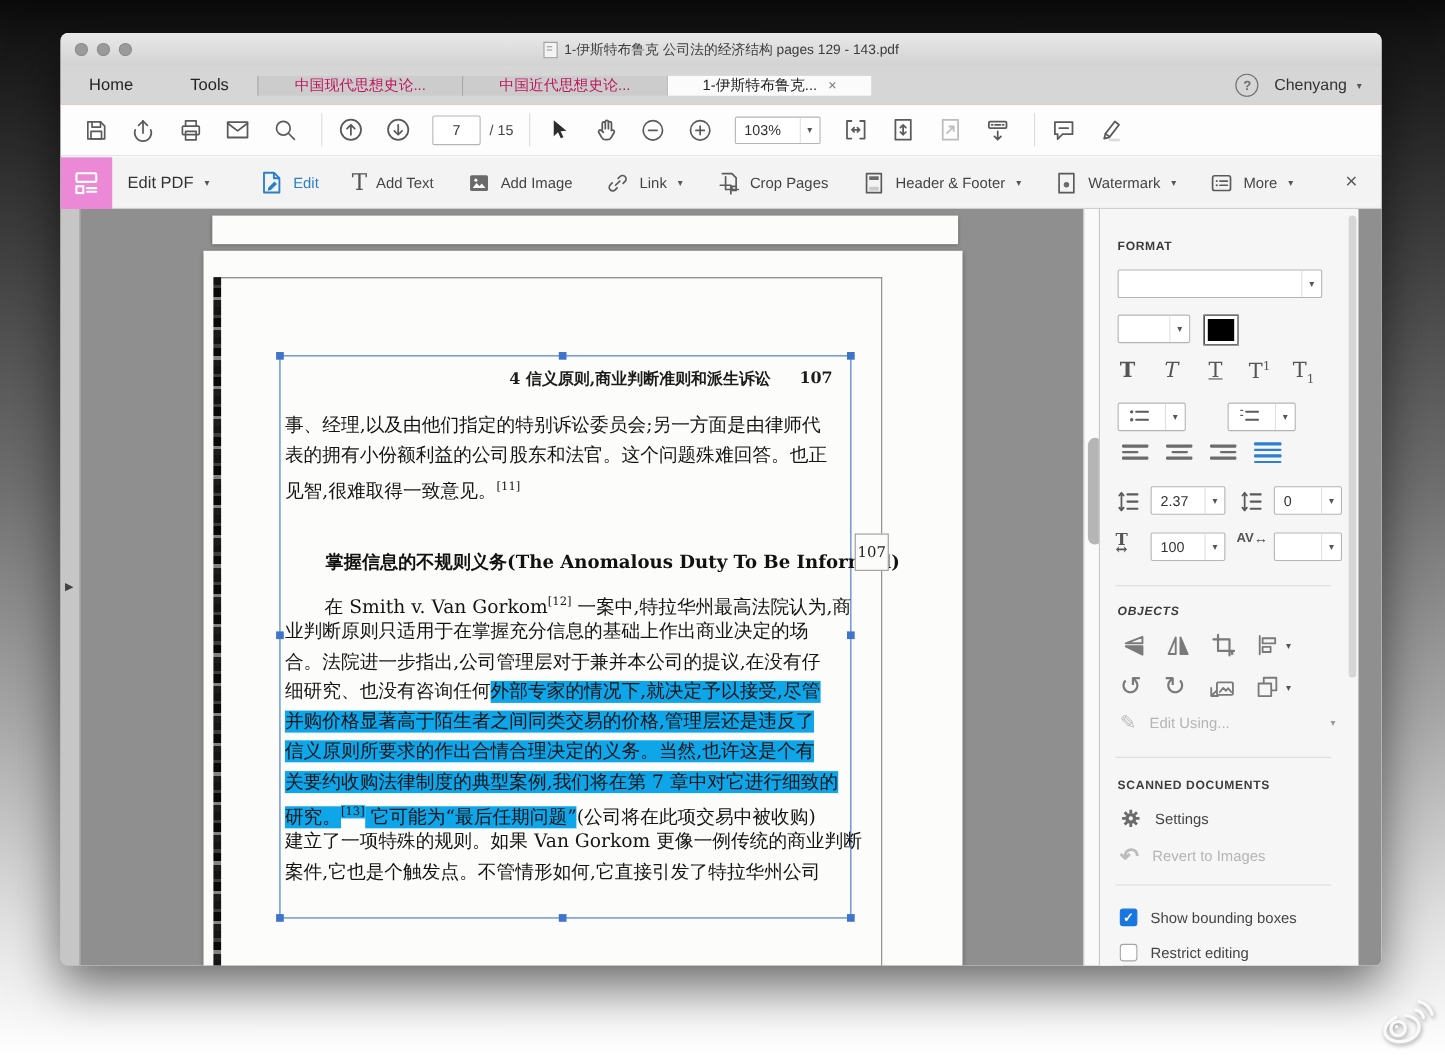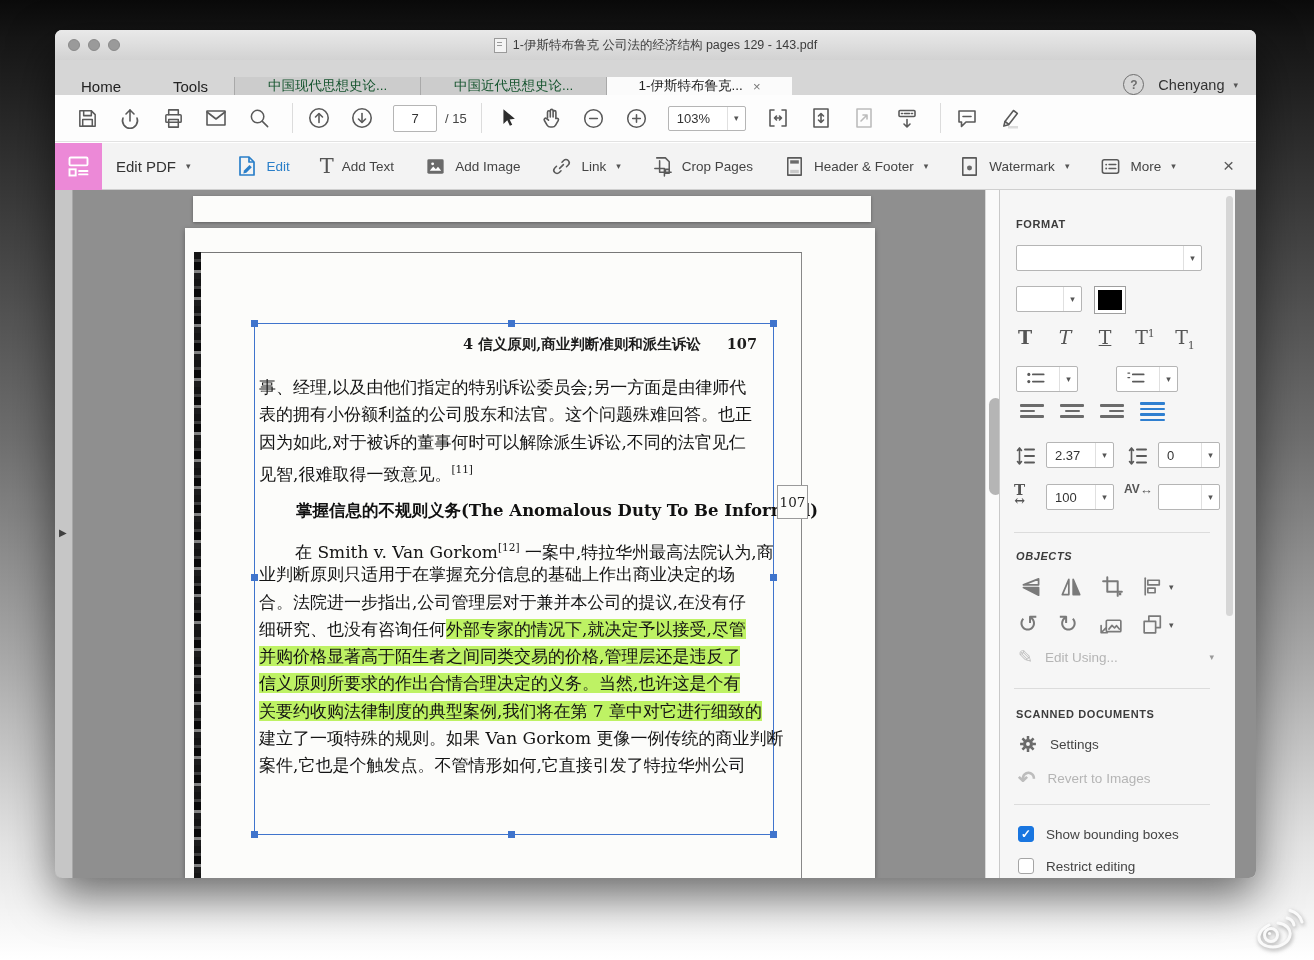--- a/index.html
+++ b/index.html
@@ -11,23 +11,23 @@
        box-shadow:0 18px 45px rgba(0,0,0,.55);overflow:hidden;background:#fff;}
   
   #titlebar{position:absolute;left:0;top:0;width:100%;height:30px;
             background:linear-gradient(#e9e9e9,#d2d2d2);border-bottom:1px solid #b3b3b3;}
   .tl{position:absolute;top:9px;width:12px;height:12px;border-radius:50%;background:#9a9a9a;border:1px solid #8a8a8a;box-sizing:border-box;}
   #title-center{position:absolute;left:0;right:0;top:0;height:30px;display:flex;align-items:center;justify-content:center;gap:6px;
                 font-size:12.5px;color:#3c3c3c;}
   .doc-mini-icon{width:11px;height:13px;background:#f4f4f4;border:1px solid #9a9a9a;position:relative;}
   .doc-mini-icon:after{content:"";position:absolute;left:2px;top:3px;width:5px;height:1px;background:#9a9a9a;box-shadow:0 3px 0 #9a9a9a;}
   
-  #tabbar{position:absolute;left:0;top:30px;width:100%;height:35px;background:#d6d6d6;border-bottom:2px solid #ef4444;display:flex;align-items:flex-end;}
+  #tabbar{position:absolute;left:0;top:30px;width:100%;height:35px;background:#d6d6d6;border-bottom:2px solid #ef4444;display:flex;align-items:center;}
   .menu-tab{display:flex;align-items:center;padding:0 26px;font-size:15px;color:#222;}
-  .doc-tab{display:flex;align-items:center;justify-content:center;gap:10px;width:185px;font-size:13.5px;color:#14532d;
+  .doc-tab{display:flex;align-items:center;justify-content:center;gap:10px;width:185px;font-size:13.5px;color:#be185d;
            background:#cccccc;border-left:1px solid #a9a9a9;}
   .doc-tab:last-of-type{border-right:1px solid #a9a9a9;}
   .doc-tab.active{background:#fbfbfb;border-left:1px solid #a9a9a9;color:#222;}
   .tab-close{font-size:13px;color:#777;line-height:1;}
   #tabbar-right{margin-left:auto;display:flex;align-items:center;gap:14px;padding-right:18px;}
   .help-circle{width:19px;height:19px;border-radius:50%;border:1.5px solid #6e6e6e;color:#6e6e6e;display:flex;align-items:center;justify-content:center;font-size:12px;font-weight:bold;}
   #user-menu{display:flex;align-items:center;gap:9px;font-size:14.5px;color:#333;}
   .caret{font-size:9px;color:#555;}
   
   #toolbar{position:absolute;left:0;top:65px;width:100%;height:47px;background:#fdfdfd;border-bottom:1px solid #e2e2e2;
@@ -67,21 +67,21 @@
   #textblock{position:absolute;left:69px;top:95px;width:518px;height:510px;border:1px solid #3f74cc;}
   .handle{position:absolute;width:7px;height:7px;background:#3f74cc;}
   #doc-header{position:absolute;left:0;right:16px;top:11px;display:flex;justify-content:flex-end;gap:26px;
               font-family:"DejaVu Serif",serif;font-weight:bold;font-size:14.5px;color:#1c1c1c;}
   .dline{height:27.3px;line-height:27.3px;font-size:17px;white-space:nowrap;color:#141414;}
   #para1,#para2,#doc-heading{position:absolute;left:4px;width:512px;font-family:"DejaVu Serif",serif;}
   #para1{top:50px;}
   #doc-heading{top:173px;font-weight:bold;font-size:16.5px;padding-left:37px;color:#111;}
   #para2{top:210px;}
   #para2 .dline:first-child{text-indent:36px;}
-  .dline .hl{background:#bef264;}
+  .dline .hl{background:#0ea5e9;}
   .dline .sup{font-size:10.5px;vertical-align:7px;}
   #side-pagenum{position:absolute;left:592px;top:257px;width:29px;height:32px;border:1px solid #9a9a9a;background:#fcfcfa;
                 display:flex;align-items:center;justify-content:center;font-family:"DejaVu Serif",serif;font-size:13.5px;color:#222;}
   
   #vscroll{position:absolute;left:930px;top:0;width:20px;height:100%;background:#fafafa;border-left:1px solid #d8d8d8;}
   #vscroll-thumb{position:absolute;left:3px;top:208px;width:13px;height:97px;border-radius:7px;background:#b5b5b5;}
   #right-strip{position:absolute;left:951px;top:0;width:14px;height:100%;background:#efefef;border-left:1px solid #cccccc;}
   
   #panel{position:absolute;left:944px;top:0;width:236px;height:100%;background:#f6f6f6;border-left:1px solid #c9c9c9;box-sizing:border-box;font-size:13px;color:#444;}
   .p-title{position:absolute;left:16px;font-size:11px;font-weight:bold;color:#3c3c3c;letter-spacing:.6px;}
@@ -370,32 +370,32 @@
           <span class="handle" style="left:253px;bottom:-4px;"></span>
           <span class="handle" style="right:-4px;bottom:-4px;"></span>
 
           <div id="doc-header">
             <span>4  信义原则,商业判断准则和派生诉讼</span>
             <span>107</span>
           </div>
           <div id="para1">
               <div class="dline"><span>事、经理,以及由他们指定的特别诉讼委员会;另一方面是由律师代</span></div>
               <div class="dline"><span>表的拥有小份额利益的公司股东和法官。这个问题殊难回答。也正</span></div>
-              <div class="dline"><span>因为如此,对于被诉的董事何时可以解除派生诉讼,不同的法官见仁</span></div>
               <div class="dline"><span>见智,很难取得一致意见。</span><span class="sup">[11]</span></div>
             </div>
           <div id="doc-heading" class="dline">掌握信息的不规则义务(The Anomalous Duty To Be Informed)</div>
           <div id="para2">
               <div class="dline"><span>在 Smith v. Van Gorkom</span><span class="sup">[12]</span><span> 一案中,特拉华州最高法院认为,商</span></div>
               <div class="dline"><span>业判断原则只适用于在掌握充分信息的基础上作出商业决定的场</span></div>
               <div class="dline"><span>合。法院进一步指出,公司管理层对于兼并本公司的提议,在没有仔</span></div>
               <div class="dline"><span>细研究、也没有咨询任何</span><span class="hl">外部专家的情况下,就决定予以接受,尽管</span></div>
               <div class="dline"><span class="hl">并购价格显著高于陌生者之间同类交易的价格,管理层还是违反了</span></div>
               <div class="dline"><span class="hl">信义原则所要求的作出合情合理决定的义务。当然,也许这是个有</span></div>
               <div class="dline"><span class="hl">关要约收购法律制度的典型案例,我们将在第 7 章中对它进行细致的</span></div>
+              <div class="dline"><span class="hl">研究。</span><span class="hl sup">[13]</span><span class="hl"> 它可能为“最后任期问题”</span><span>(公司将在此项交易中被收购)</span></div>
               <div class="dline"><span>建立了一项特殊的规则。如果 Van Gorkom 更像一例传统的商业判断</span></div>
               <div class="dline"><span>案件,它也是个触发点。不管情形如何,它直接引发了特拉华州公司</span></div>
             </div>
         </div>
 
         <div id="side-pagenum">
           <span>107</span>
         </div>
       </div>
     </div>

